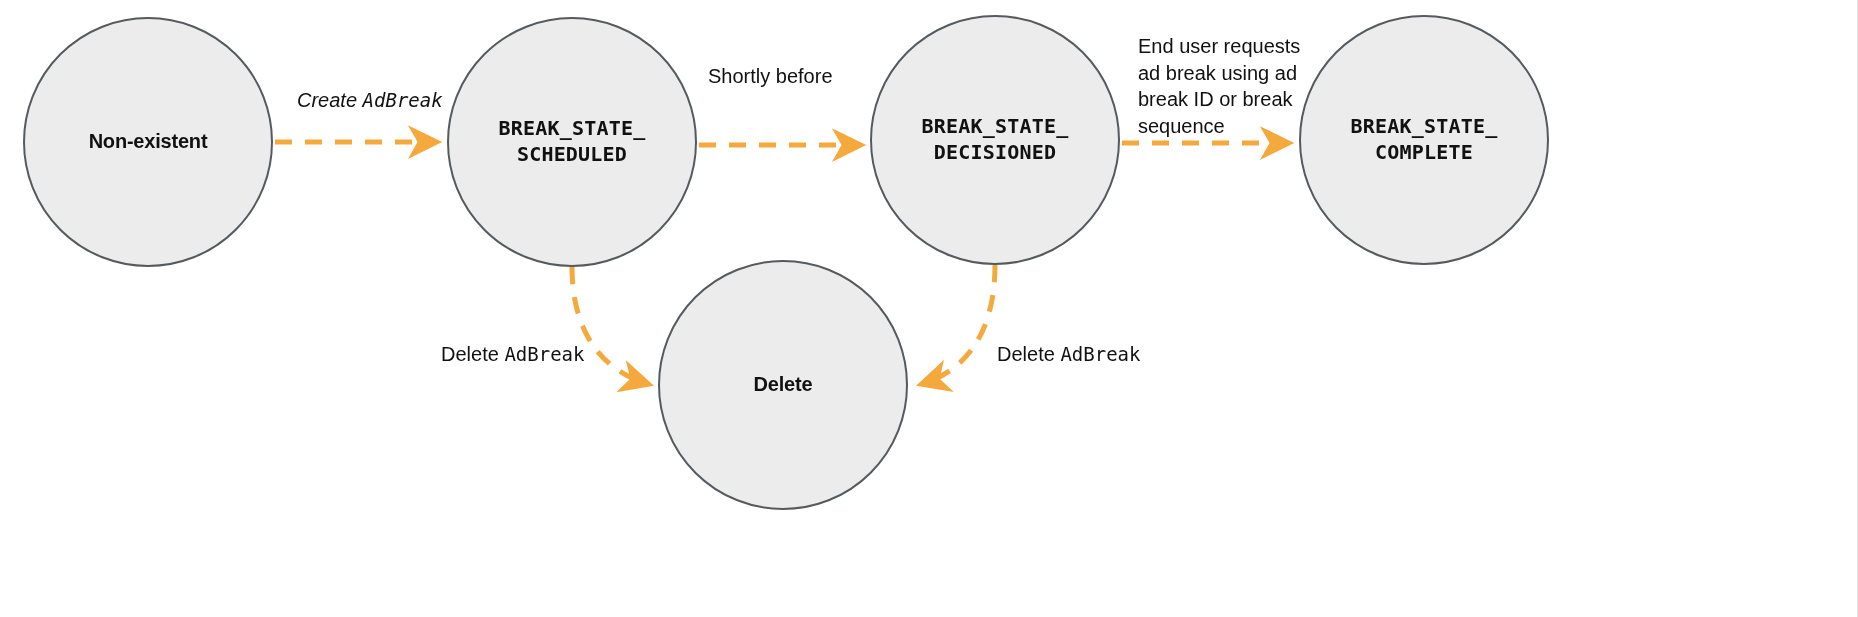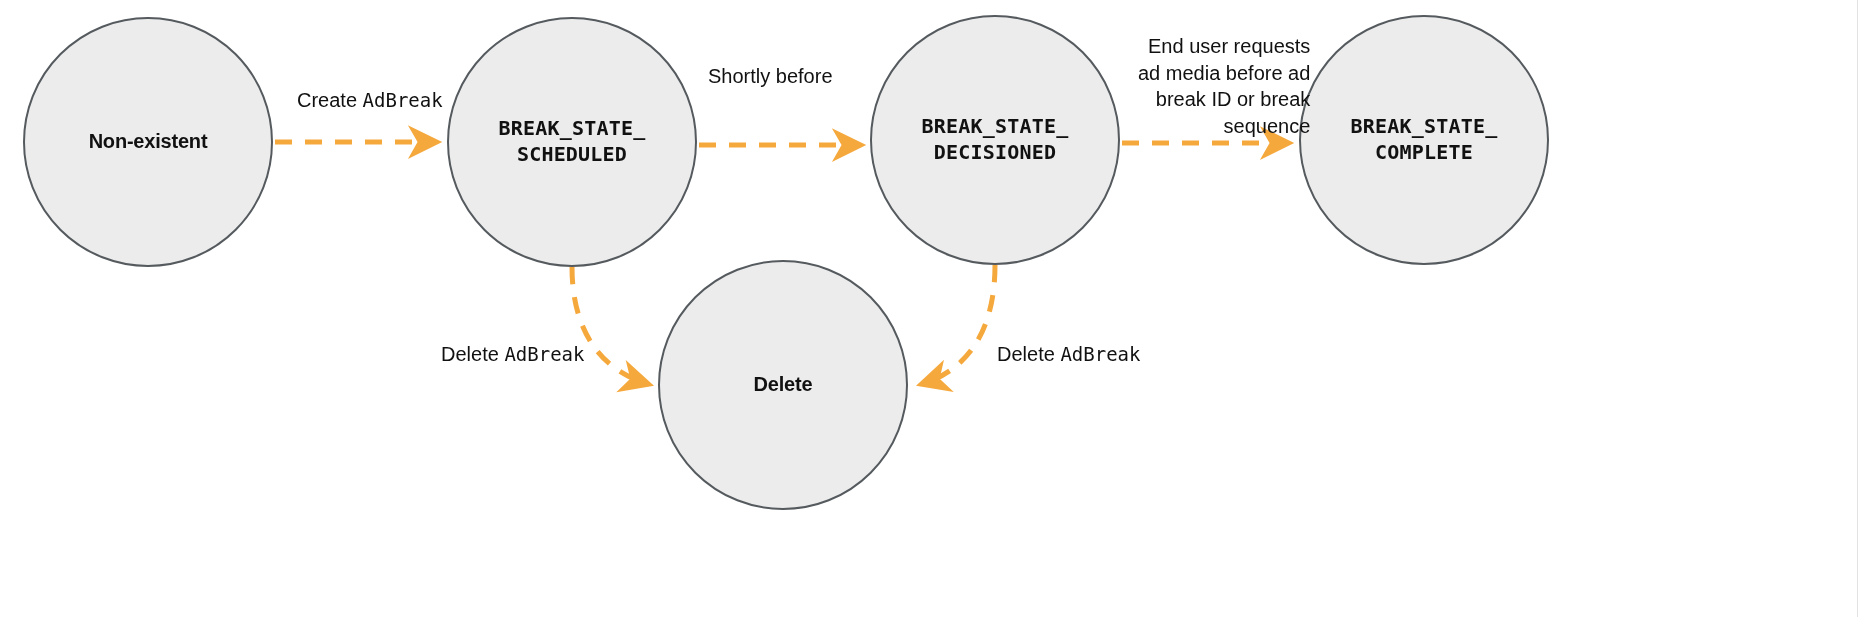--- a/index.html
+++ b/index.html
@@ -115,25 +115,25 @@
 
   <div class="node" style="left:1299px; top:15px; width:250px; height:250px;">
     <span class="node-label mono">BREAK_STATE_
 COMPLETE</span>
   </div>
 
   <div class="node" style="left:658px; top:260px; width:250px; height:250px;">
     <span class="node-label sans">Delete</span>
   </div>
 
-  <div class="edge-label" style="left:297px; top:87px;"><span class="sans">Create </span><span class="mono">AdBreak</span></div>
+  <div class="edge-label" style="left:297px; top:87px;font-style:italic;"><span class="sans">Create </span><span class="mono">AdBreak</span></div>
 
   <div class="edge-label" style="left:708px; top:63px;"><div><span class="sans">Shortly before</span></div></div>
 
-  <div class="edge-label" style="left:1138px; top:33px;text-align:right;"><div class="sans">End user requests</div><div class="sans">ad media before ad</div><div class="sans">break ID or break</div><div class="sans">sequence</div></div>
+  <div class="edge-label" style="left:1138px; top:33px;"><div class="sans">End user requests</div><div class="sans">ad break using ad</div><div class="sans">break ID or break</div><div class="sans">sequence</div></div>
 
   <div class="edge-label" style="left:441px; top:341px;"><span class="sans">Delete </span><span class="mono">AdBreak</span></div>
 
   <div class="edge-label" style="left:997px; top:341px;"><span class="sans">Delete </span><span class="mono">AdBreak</span></div>
 
   <div class="right-edge-rule"></div>
 
 </div>
 
 </body></html>

